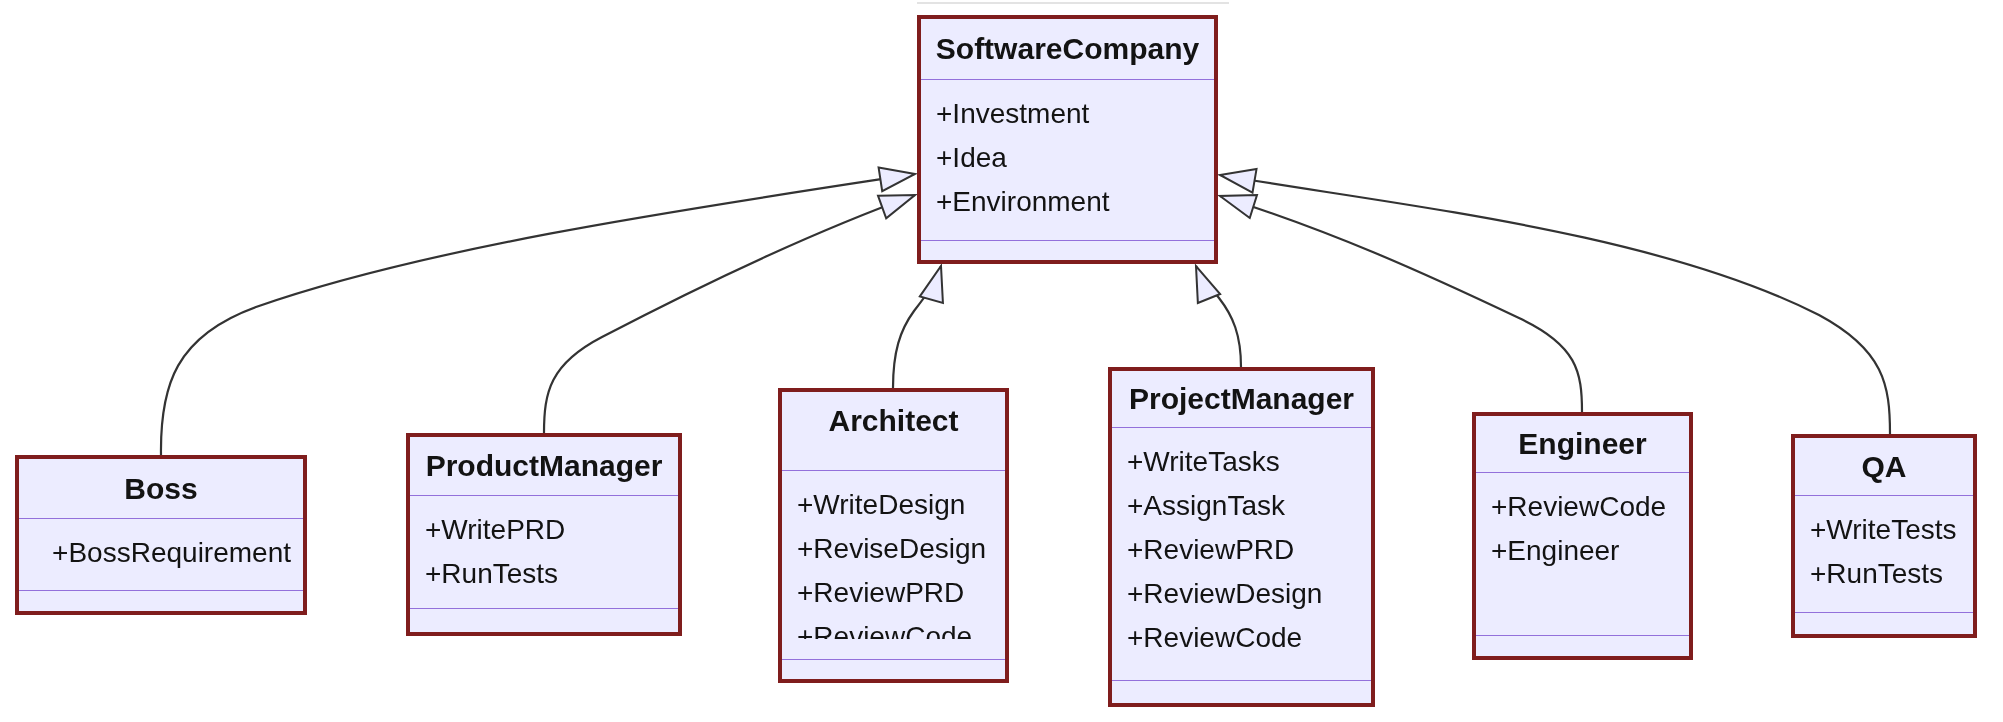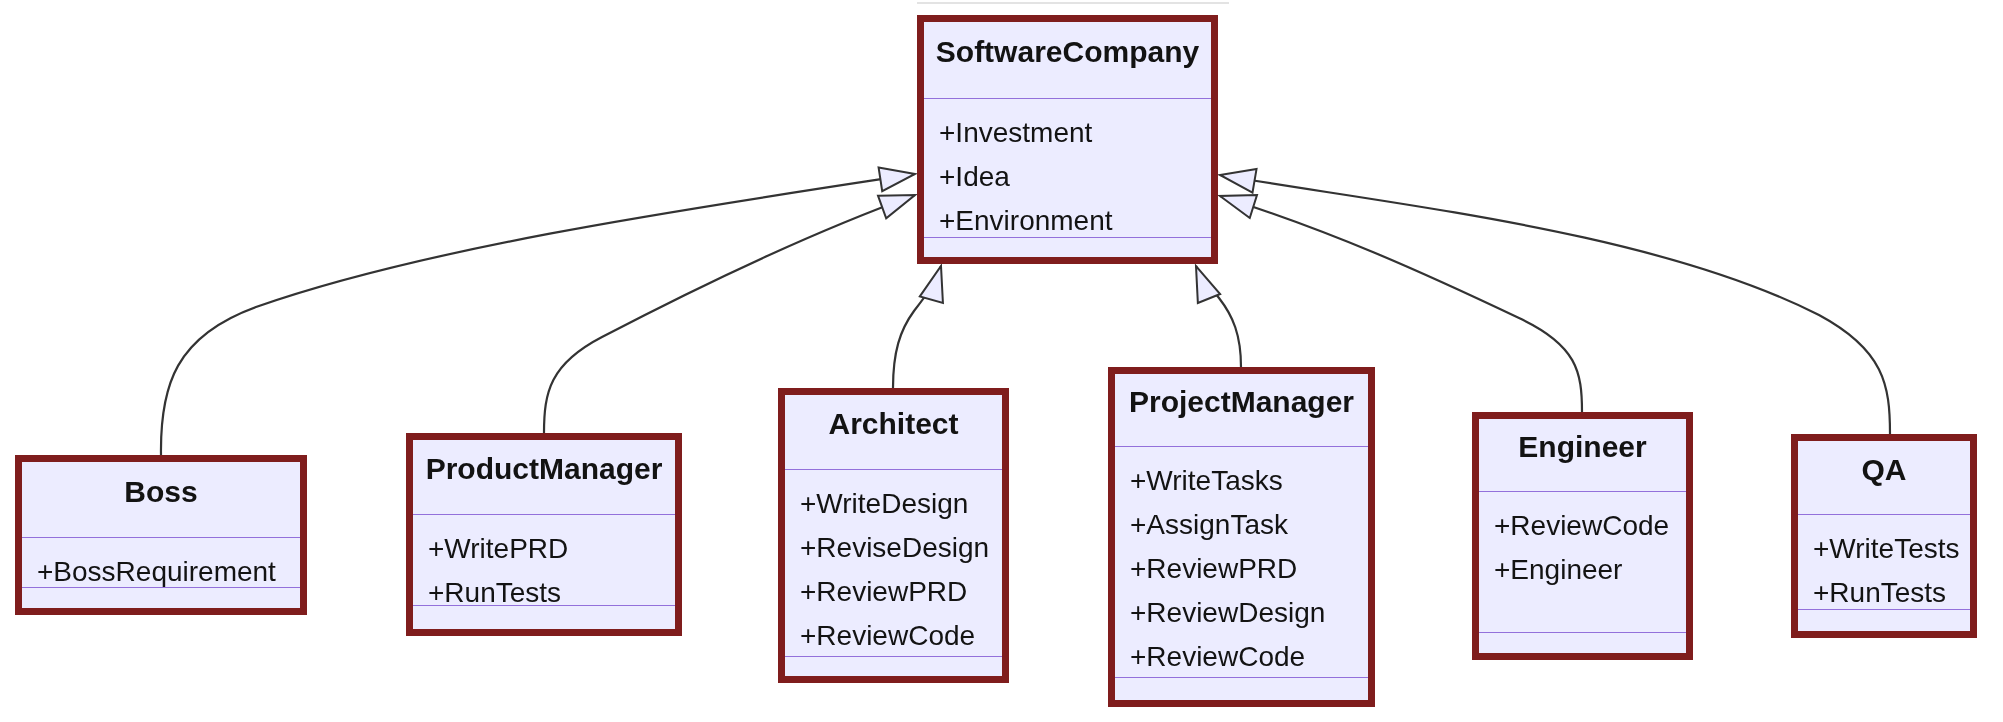--- a/index.html
+++ b/index.html
@@ -28,65 +28,64 @@
     position: absolute;
     left: 917px; top: 2px;
     width: 312px; height: 2px;
     background: #e3e3e3;
   }
 
   .class-box {
     position: absolute;
     box-sizing: border-box;
     background: #ECECFF;
-    border: 7px solid #7f1d1d;
+    border: 4px solid #7f1d1d;
     display: flex;
     flex-direction: column;
     color: #131313;
   }
   .class-title {
     flex: 0 0 auto;
     display: flex;
     align-items: center;
     justify-content: center;
     font-weight: bold;
     font-size: 30px;
     white-space: nowrap;
   }
   .class-attrs {
     flex: 1 1 auto;
     border-top: 1.5px solid #9370DB;
     padding: 12px 12px 0 15px;
     font-size: 28px;
     overflow: hidden;
-    margin-top: 16px;
   }
   .attr-line {
     line-height: 44px;
     white-space: nowrap;
   }
   .class-empty {
     flex: 0 0 auto;
     border-top: 1.5px solid #9370DB;
   }
 
   
   #box-software-company { left: 917px;  top: 15px;  width: 301px; height: 249px; }
   #box-software-company .class-title { height: 60px; }
   #box-software-company .class-empty { height: 19px; }
 
-  #box-boss { left: 15px; top: 455px; width: 292px; height: 160px; }
+  #box-boss { left: 15px; top: 455px; width: 292px; height: 160px; text-align: right; }
   #box-boss .class-title { height: 59px; }
   #box-boss .class-empty { height: 20px; }
 
   #box-product-manager { left: 406px; top: 433px; width: 276px; height: 203px; }
   #box-product-manager .class-title { height: 58px; }
   #box-product-manager .class-empty { height: 23px; }
 
-  #box-architect { left: 778px; top: 388px; width: 231px; height: 295px; }
+  #box-architect { left: 778px; top: 388px; width: 231px; height: 295px; gap: 20px; }
   #box-architect .class-title { height: 58px; }
   #box-architect .class-empty { height: 19px; }
 
   #box-project-manager { left: 1108px; top: 367px; width: 267px; height: 340px; }
   #box-project-manager .class-title { height: 56px; }
   #box-project-manager .class-empty { height: 22px; }
 
   #box-engineer { left: 1472px; top: 412px; width: 221px; height: 248px; }
   #box-engineer .class-title { height: 56px; }
   #box-engineer .class-empty { height: 20px; }

